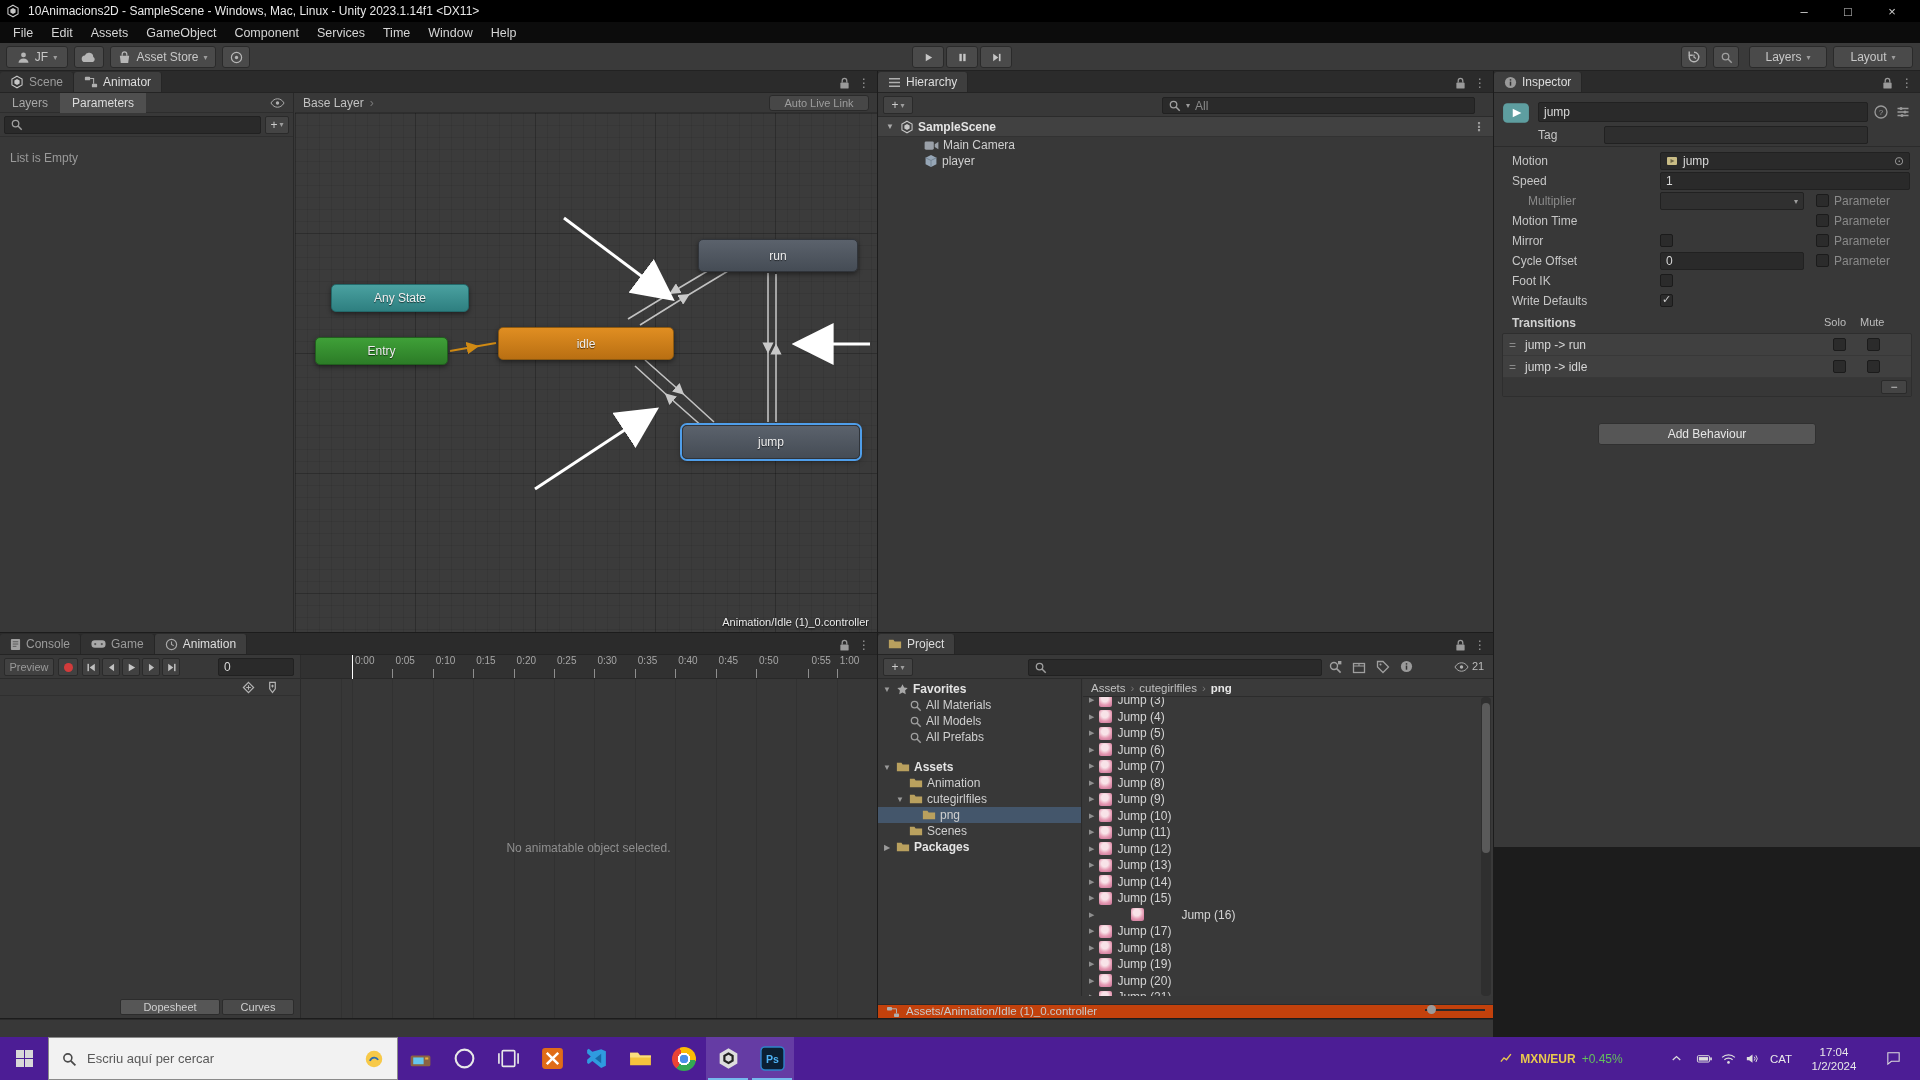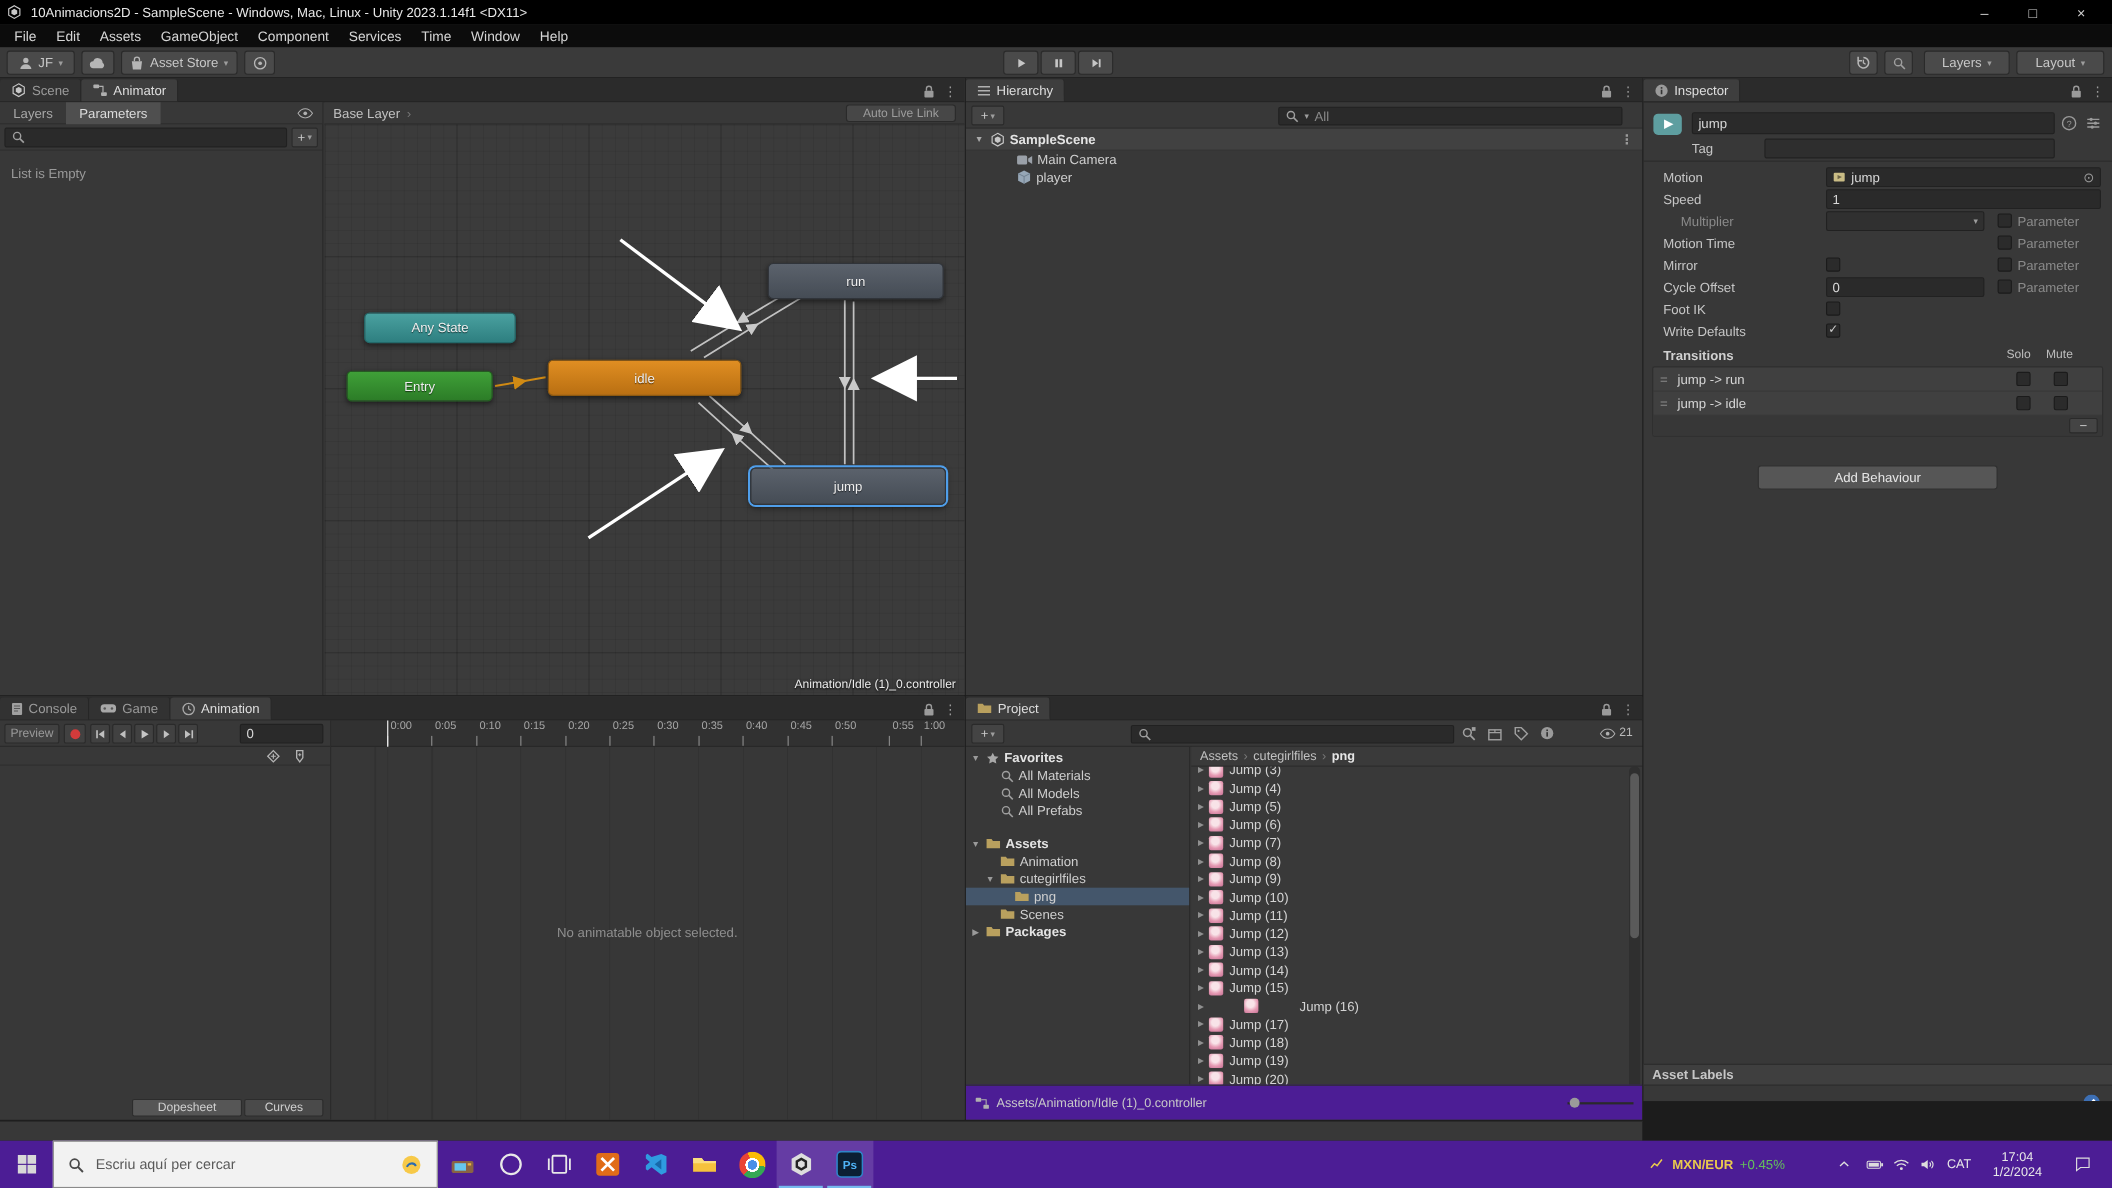--- a/index.html
+++ b/index.html
@@ -100,21 +100,21 @@
   .tlbl.bold{color:#e4e4e4;font-weight:bold}
   #project-list{position:absolute;left:205px;top:46px;right:0;bottom:22px;background:#393939}
   #crumbrow{position:absolute;left:0;top:0;right:0;height:18px;background:#3a3a3a;border-bottom:1px solid #2c2c2c;display:flex;align-items:center;gap:5px;padding:0 8px;font-size:11.5px}
   #project-files{position:absolute;left:0;top:18px;right:0;bottom:0;overflow:hidden}
   .frow{position:absolute;left:0;width:380px;height:16px;display:flex;align-items:center;gap:5px;padding-left:6px}
   .farrow{font-size:7px;color:#8f8f8f}
   .fic{width:13px;height:13px;border-radius:2px;background:radial-gradient(circle at 45% 35%,#f8e3e8 0 30%,#e59ab3 60%,#c46e92)}
   .flbl{color:#d4d4d4;font-size:12px;white-space:nowrap}
   #pscroll{position:absolute;right:2px;top:18px;width:10px;bottom:0;background:#2f2f2f;border-radius:4px}
   #pthumb{position:absolute;left:1px;top:6px;width:8px;height:150px;background:#5a5a5a;border-radius:4px}
-  #projbottom{position:absolute;left:0;right:0;bottom:0;height:32px;background:#4c1d95;border-top:1px solid #2b2b2b;display:flex;align-items:center;gap:6px;padding:0 8px;font-size:11.5px;color:#c8c8c8}
+  #projbottom{position:absolute;left:0;right:0;bottom:0;height:14px;background:#c2410c;border-top:1px solid #2b2b2b;display:flex;align-items:flex-start;gap:6px;padding:0 8px;font-size:11.5px;color:#c8c8c8}
   #zoomslider{margin-left:auto;position:relative;width:60px;height:10px}
   #zoomslider .track{position:absolute;left:0;right:0;top:4px;height:2px;background:#2a2a2a}
   #zoomslider .thumb{position:absolute;left:2px;top:0;width:9px;height:9px;border-radius:50%;background:#9a9a9a}
 
   
   #p-status{position:absolute;left:0;top:948px;width:1493px;height:18px;background:#383838;border-top:1px solid #2a2a2a}
   #taskbar{position:absolute;left:0;top:1037px;width:1920px;height:43px;background:#4c1d95;display:flex;align-items:stretch}
   #tb-start{width:48px;display:flex;align-items:center;justify-content:center}
   #tb-search{width:350px;background:#f2f2f2;border:1px solid #8a8a8a;display:flex;align-items:center;gap:10px;padding:0 12px;color:#595959;font-size:13px}
   #tb-apps{display:flex}
@@ -406,21 +406,21 @@
               <svg width="14" height="14" viewBox="0 0 16 16">
                 <path d="M8 1.2l6.2 3.1v7.4L8 14.8l-6.2-3.1V4.3z" fill="#96a6b6"></path>
                 <path d="M1.8 4.3L8 7.4l6.2-3.1M8 7.4v7.4" fill="none" stroke="#6e7e8e" stroke-width="1"></path>
               </svg>
             </span>
             <span>player</span>
           </div>
         </div>
     </div>
 
-    <div class="panel" id="p-inspector" style="left:1494px;top:0;width:426px;height:930px">
+    <div class="panel" id="p-inspector" style="left:1494px;top:0;width:426px;height:776px">
       <div class="ptabs">
         <div class="tab active">
           <span class="ic">
               <svg width="13" height="13" viewBox="0 0 14 14">
                 <circle cx="7" cy="7" r="6" fill="#9a9a9a"></circle>
                 <rect x="6.2" y="6" width="1.6" height="4.4" fill="#333"></rect>
                 <rect x="6.2" y="3.4" width="1.6" height="1.6" fill="#333"></rect>
               </svg>
             </span>
           <span>Inspector</span>

